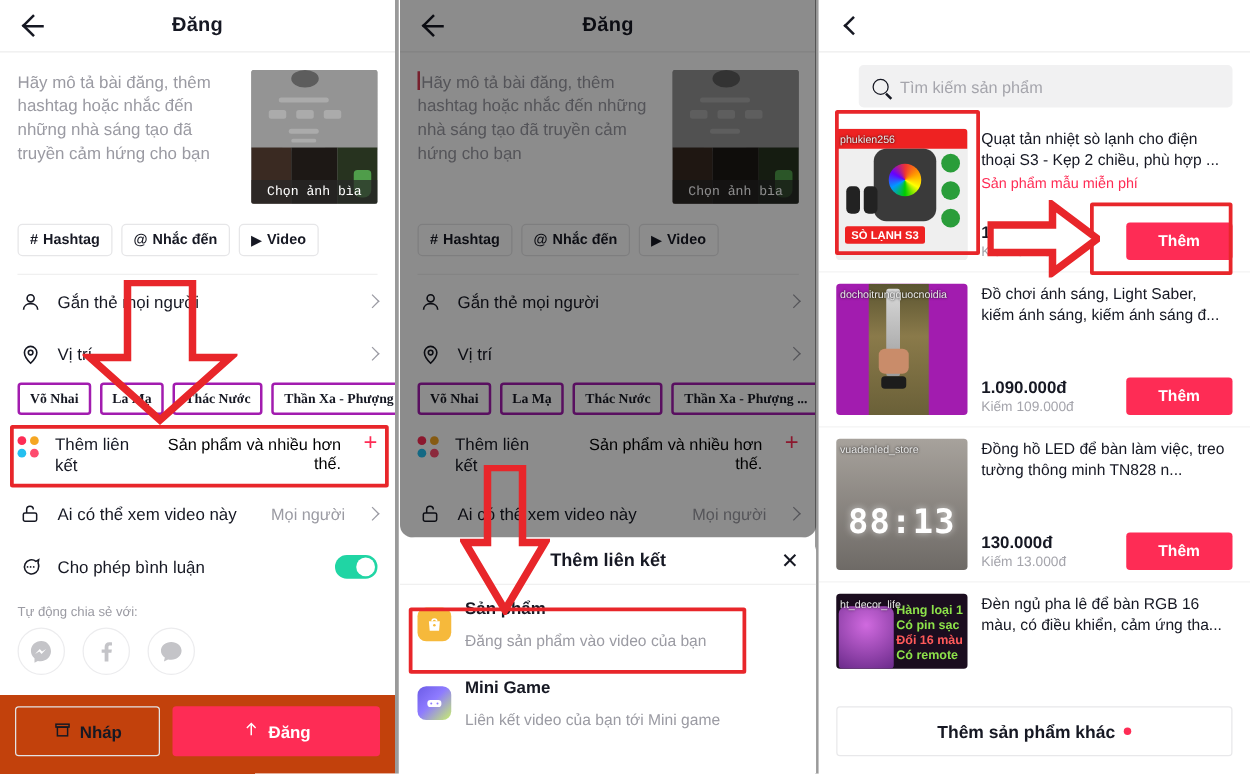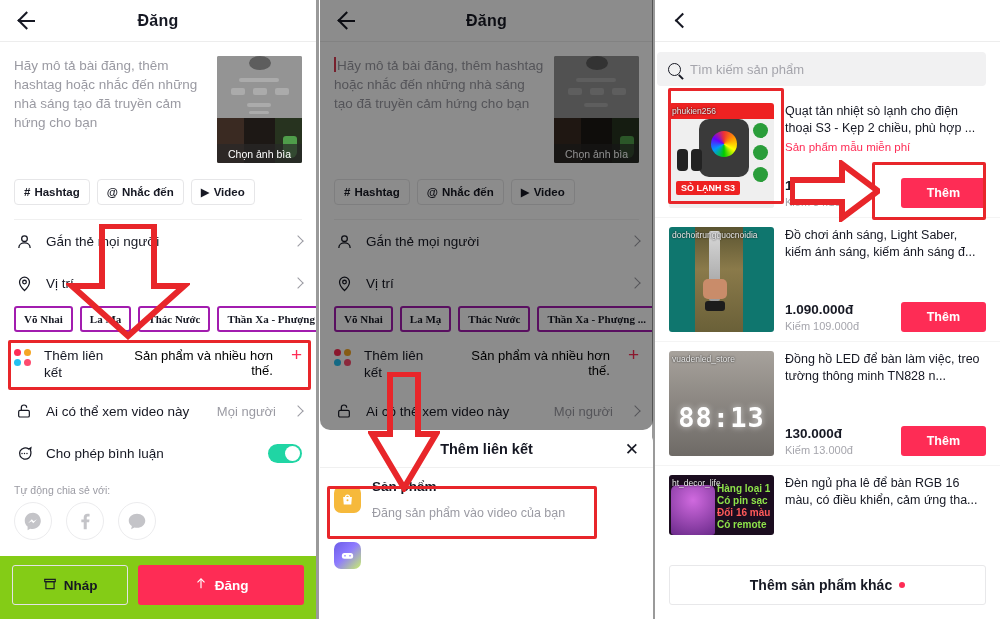--- a/index.html
+++ b/index.html
@@ -30,22 +30,22 @@
   .arrowL::before { content:""; position:absolute; left:3px; top:3px; width:11px; height:11px; border-left:2.2px solid #161823; border-bottom:2.2px solid #161823; transform:rotate(45deg); }
   .arrowL::after { content:""; position:absolute; left:3px; top:9.2px; width:15px; height:0; border-top:2.2px solid #161823; }
   .chevL { display:inline-block; width:11px; height:11px; border-left:2.2px solid #161823; border-bottom:2.2px solid #161823; transform:rotate(45deg); }
 
   .chevR { display:inline-block; width:8px; height:8px; border-right:1.6px solid #9b9ba3; border-top:1.6px solid #9b9ba3; transform:rotate(45deg); }
 
   
   .composeWrap { display:flex; padding:14px 14px 0 14px; }
   .composeText { flex:1; font-size:13.5px; line-height:19px; color:#9a9aa2; padding-right:10px; }
   .caret { display:inline-block; width:2px; height:15px; background:#d93b52; vertical-align:-2px; margin-right:1px; }
-  .coverThumb { width:85px; height:107px; position:relative; border-radius:2px; overflow:hidden; flex:none;
-      background:linear-gradient(#8e8e8e,#8e8e8e); }
+  .coverThumb { width:101px; height:107px; position:relative; border-radius:2px; overflow:hidden; flex:none;
+      background:linear-gradient(#8e8e8e,#8e8e8e);font-family:Liberation Mono, monospace; }
   .coverTop { position:absolute; inset:0 0 40% 0; background:#949494; }
   .coverBot { position:absolute; left:0; right:0; bottom:0; height:42%; display:flex; }
   .cbA { flex:1; background:#3a2a22; }
   .cbB { flex:1.2; background:#1d1815; }
   .cbC { flex:1; background:#27331f; }
   .coverBlob { position:absolute; background:rgba(255,255,255,.22); border-radius:2px; }
   .coverDisc { position:absolute; width:22px; height:14px; border-radius:50%; background:#5d5d5d; left:32px; top:0px; }
   .coverCap { position:absolute; left:0; right:0; bottom:0; height:19px; background:rgba(40,40,40,.72); color:#fff; font-size:10.5px; display:flex; align-items:center; justify-content:center; }
   .coverGreen { position:absolute; right:5px; bottom:5px; width:14px; height:22px; background:#4f9d4a; border-radius:3px 3px 6px 6px; }
 
@@ -68,36 +68,36 @@
   .linkSub { flex:1; font-size:13px; color:#000000; text-align:right; padding-top:1px; }
   .plus { color:#fe2c55; font-size:19px; line-height:16px; margin-left:6px; font-weight:300; }
 
   .toggle { width:34px; height:19px; border-radius:10px; background:#20d5a4; position:relative; flex:none; }
   .toggle::after { content:""; position:absolute; right:2px; top:2px; width:15px; height:15px; border-radius:50%; background:#fff; }
 
   .shareLabel { font-size:10.5px; color:#9b9ba3; padding:10px 14px 6px 14px; }
   .shareRow { display:flex; gap:14px; padding:0 14px 0 14px; }
   .shareBtn { width:38px; height:38px; border-radius:50%; border:1px solid #ececee; display:flex; align-items:center; justify-content:center; color:#c4c4c8; }
 
-  .bottomBar { position:absolute; left:0; right:0; bottom:0; padding:9px 12px 14px 12px; display:flex; gap:10px; background:#84cc16; }
+  .bottomBar { position:absolute; left:0; right:0; bottom:0; padding:9px 12px 14px 12px; display:flex; gap:10px; background:#c2410c; }
   .btnDraft { flex:1; height:40px; border:1px solid #e3e3e5; border-radius:3px; display:flex; align-items:center; justify-content:center; gap:7px; font-size:13.5px; font-weight:bold; color:#161823; }
   .btnPost { flex:1.45; height:40px; border-radius:3px; background:#fe2c55; display:flex; align-items:center; justify-content:center; gap:7px; font-size:13.5px; font-weight:bold; color:#fff; }
   .dimOverlay { position:absolute; left:0; right:0; top:0; height:430px; background:rgba(0,0,0,.45); z-index:5; border-radius:0 0 10px 10px; }
 
   .sheet { position:absolute; left:0; right:0; bottom:0; top:430px; background:#fff; border-radius:12px 12px 0 0; z-index:6; }
   .sheetHead { height:38px; display:flex; align-items:center; justify-content:center; position:relative; border-bottom:1px solid #f0f0f0; }
   .sheetHead .t { font-size:14.5px; font-weight:bold; color:#161823; }
   .sheetHead .x { position:absolute; right:14px; top:50%; transform:translateY(-50%); font-size:17px; color:#161823; line-height:1; }
   .sheetItem { display:flex; gap:11px; padding:11px 14px; align-items:center; }
   .sqIcon { width:27px; height:27px; border-radius:7px; flex:none; display:flex; align-items:center; justify-content:center; }
   .sheetTitle { font-size:13.5px; font-weight:bold; color:#161823; }
   .sheetSub { font-size:12.5px; color:#9b9ba3; margin-top:12px; }
 
   
-  .searchWrap { padding:10px 14px 8px 2px; }
+  .searchWrap { padding:10px 14px 8px 32px; }
   .searchBox { height:34px; background:#f1f1f2; border-radius:4px; display:flex; align-items:center; gap:9px; padding:0 11px; }
   .searchBox .ph { font-size:13px; color:#a5a5ac; }
   .magn { width:13px; height:13px; border:1.8px solid #161823; border-radius:50%; position:relative; flex:none; }
   .magn::after { content:""; position:absolute; right:-4px; bottom:-3px; width:6px; height:1.8px; background:#161823; transform:rotate(45deg); }
 
   .prod { display:flex; gap:11px; padding:9px 14px; border-bottom:1px solid #f4f4f4; }
   .pthumb { width:105px; height:105px; flex:none; border-radius:3px; overflow:hidden; position:relative; background:#222; }
   .pinfo { flex:1; display:flex; flex-direction:column; min-width:0; }
   .pname { font-size:12.5px; line-height:17px; color:#161823; max-height:34px; overflow:hidden; }
   .pfree { font-size:11.5px; color:#fe2c55; margin-top:4px; }
@@ -403,20 +403,24 @@
         </div>
       </div>
       <div class="sheetItem">
         <div class="sqIcon" style="background:linear-gradient(135deg,#6c5ce7,#8e7bff 45%,#c8f06a)">
           <svg width="15" height="15" viewBox="0 0 24 24" fill="#fff">
               <rect x="3" y="8" width="18" height="9" rx="4"></rect>
               <circle cx="8" cy="12.5" r="1.3" fill="#8e7bff"></circle>
               <circle cx="16" cy="12.5" r="1.3" fill="#8e7bff"></circle>
             </svg>
         </div>
+        <div>
+          <div class="sheetTitle">Mini Game</div>
+          <div class="sheetSub">Liên kết video của bạn tới Mini game</div>
+        </div>
       </div>
     </div>
   </div>
 
   <div class="vdivider" id="div2"></div>
 
   <div class="panel" id="panel3">
 
     <div class="topbar">
       <div class="back">
@@ -452,21 +456,21 @@
           <div>
             <div class="pprice">155.000đ</div>
             <div class="pcommission">Kiếm 34.100đ</div>
           </div>
           <div class="btnAdd">Thêm</div>
         </div>
       </div>
     </div>
 
     <div class="prod">
-      <div class="pthumb" style="background:#0f766e">
+      <div class="pthumb" style="background:#a21caf">
         <div style="position:absolute;left:26px;top:0;width:48px;height:105px;background:linear-gradient(#5a5431,#8a7a4a 40%,#6a6038);"></div>
         <div style="position:absolute;left:40px;top:4px;width:11px;height:70px;background:linear-gradient(#d9d9d9,#9a9a9a);border-radius:2px;"></div>
         <div style="position:absolute;left:34px;top:52px;width:24px;height:20px;background:#c98c6a;border-radius:5px;"></div>
         <div style="position:absolute;left:36px;top:74px;width:20px;height:10px;background:#1c1c1c;border-radius:3px;"></div>
         <div class="shopTag">dochoitrungquocnoidia</div>
       </div>
       <div class="pinfo">
         <div class="pname">Đồ chơi ánh sáng, Light Saber, kiếm ánh sáng, kiếm ánh sáng đ...</div>
         <div class="pbottom">
           <div>

